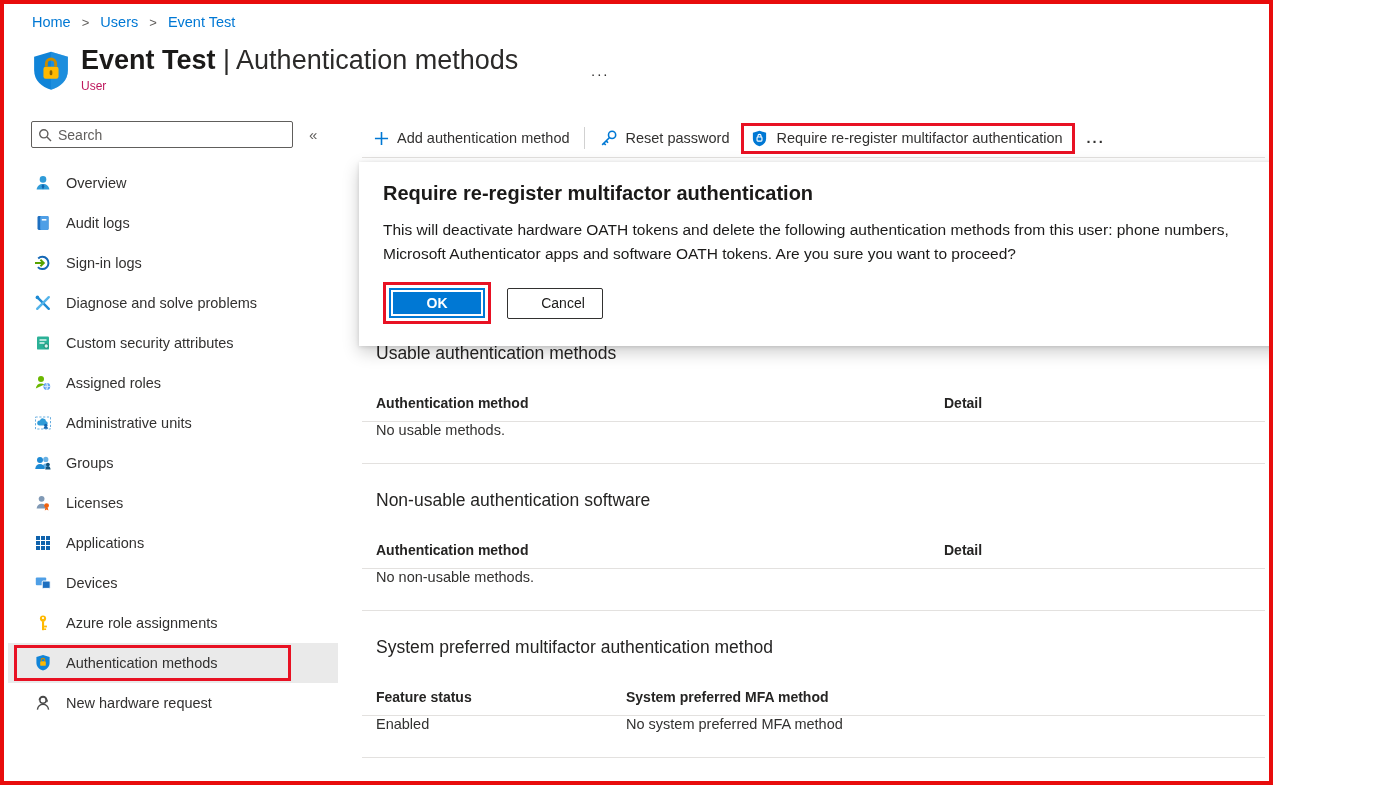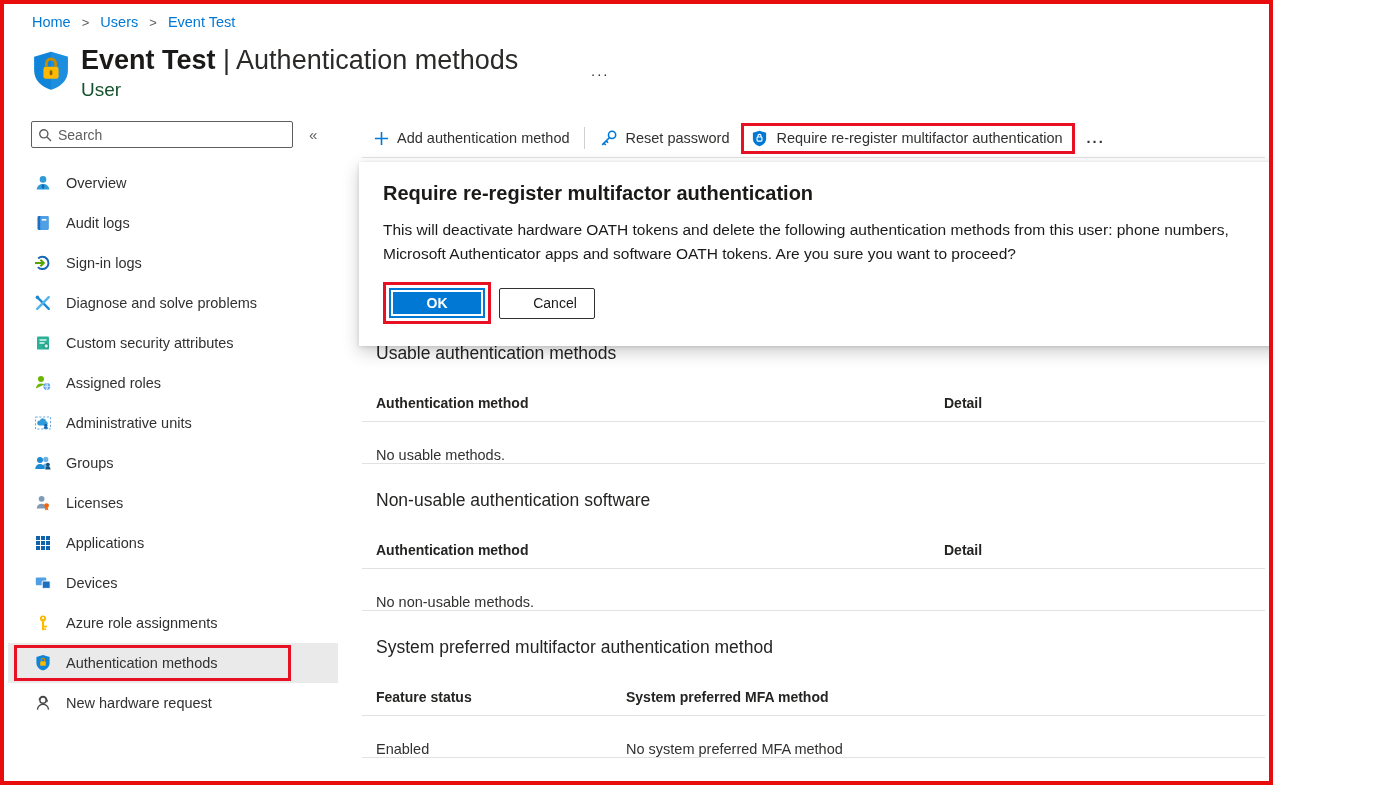--- a/index.html
+++ b/index.html
@@ -12,21 +12,21 @@
   .breadcrumb { position:absolute; top:10px; left:28px; font-size:14.5px; }
   .breadcrumb a { color:#0078d4; text-decoration:none; cursor:pointer; }
   .breadcrumb .sep { color:#605e5c; margin:0 7px; font-size:13px; }
 
   
   .page-header { position:absolute; top:41px; left:27px; display:flex; align-items:flex-start; }
   .page-header .hicon { width:40px; height:46px; margin-right:10px; margin-top:3px; }
   .title-line { font-size:27px; color:#1b1a19; line-height:1.15; white-space:nowrap; }
   .title-line .strong { font-weight:700; }
   .title-line .light { font-weight:400; color:#2b2a29; }
-  .title-sub { font-size:19px; color:#14532d; margin-top:3px; }
+  .title-sub { font-size:12px; color:#be185d; margin-top:3px; }
   .title-more { position:absolute; left:560px; top:17px; color:#323130; font-size:15px;
                 letter-spacing:2px; cursor:pointer; }
 
   
   .sidebar { position:absolute; top:117px; left:4px; width:340px; }
   .search-row { display:flex; align-items:center; margin-left:23px; }
   .search-box { display:flex; align-items:center; width:262px; height:27px;
                 border:1px solid #605e5c; border-radius:2px; background:#fff; padding:0 6px; }
   .search-box svg { flex:none; margin-right:6px; }
   .search-box input { border:none; outline:none; width:100%; font-size:14px;
@@ -58,31 +58,31 @@
             box-shadow:0 6px 16px rgba(0,0,0,.20), 0 1px 4px rgba(0,0,0,.12);
             padding:20px 24px 22px 24px; z-index:5; }
   .dialog h1 { font-size:20px; font-weight:700; color:#1b1a19; }
   .dialog p { margin-top:13px; font-size:15.5px; line-height:1.55; color:#1b1a19; max-width:895px; }
   .dialog-buttons { margin-top:16px; display:flex; align-items:center; }
   .ok-wrap { border:3px solid #e81123; padding:3px; display:inline-block; }
   .btn-ok { width:96px; height:30px; background:#0078d4; color:#fff; font-size:14px; font-weight:700;
             border:2px solid #0078d4; box-shadow:inset 0 0 0 2px #fff; cursor:pointer;
             font-family:inherit; }
   .btn-cancel { width:96px; height:31px; background:#fff; color:#1b1a19; font-size:14px;
-            border:1px solid #323130; border-radius:2px; margin-left:8px; cursor:pointer;
+            border:1px solid #323130; border-radius:2px; margin-left:16px; cursor:pointer;
             font-family:inherit;padding-left:16px; }
 
   
   .sections { padding-top:185px; padding-right:0; }
   .section { margin-bottom:26px; }
   .section h2 { font-size:17.5px; font-weight:400; color:#252423; padding-left:14px; }
   .tbl { margin-top:21px; }
   .tbl-head { display:flex; height:37px; align-items:center; padding-left:14px;
               border-bottom:1px solid #e3e1df; font-size:14px; font-weight:700; color:#252423; }
-  .tbl-row { display:flex; height:42px; align-items:flex-end; padding-left:14px;
+  .tbl-row { display:flex; height:42px; align-items:flex-start; padding-left:14px;
              border-bottom:1px solid #e3e1df; font-size:14.5px; color:#323130; }
   .colA { width:568px; flex:none; }
   .colB { flex:1; }
   .colA-sm { width:250px; flex:none; }
 </style>
 </head>
 <body>
 
 <div class="page">
 

